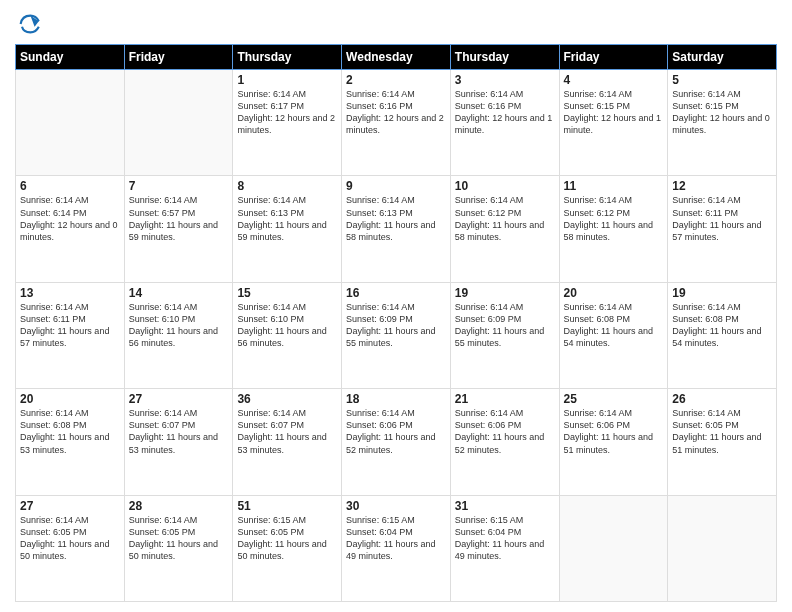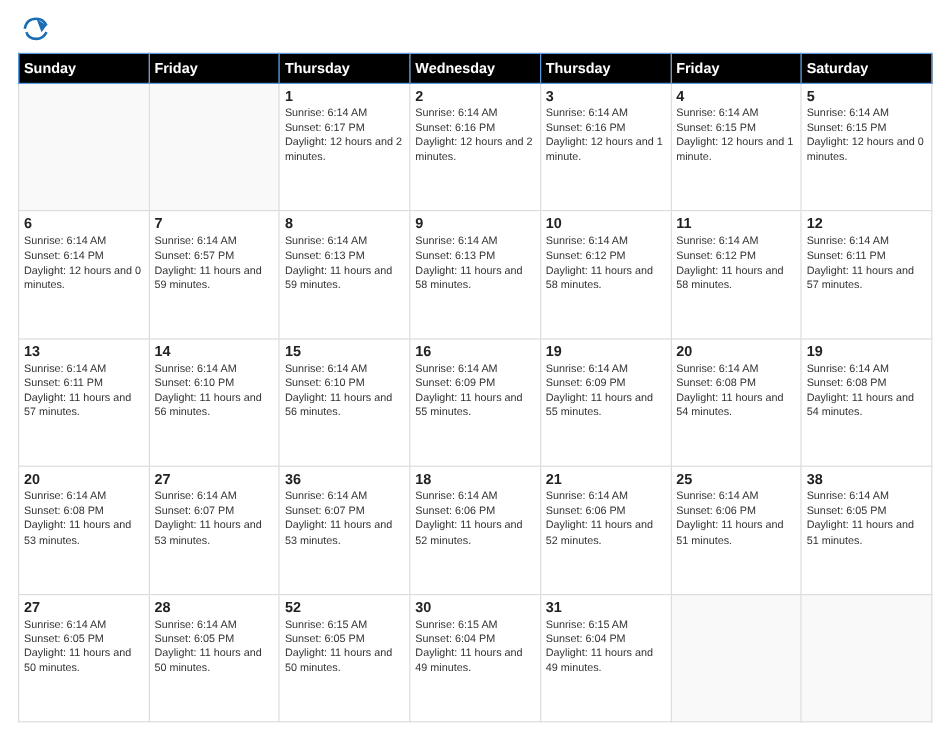--- a/index.html
+++ b/index.html
@@ -311,21 +311,21 @@
 and 52 minutes.</div>
           </td>
           <td>
             <span class="day-num">25</span>
             <div class="day-info">Sunrise: 6:14 AM
 Sunset: 6:06 PM
 Daylight: 11 hours
 and 51 minutes.</div>
           </td>
           <td>
-            <span class="day-num">38</span>
+            <span class="day-num">26</span>
             <div class="day-info">Sunrise: 6:14 AM
 Sunset: 6:05 PM
 Daylight: 11 hours
 and 51 minutes.</div>
           </td>
         </tr>
         <tr>
           <td>
             <span class="day-num">27</span>
             <div class="day-info">Sunrise: 6:14 AM
@@ -334,21 +334,21 @@
 and 50 minutes.</div>
           </td>
           <td>
             <span class="day-num">28</span>
             <div class="day-info">Sunrise: 6:14 AM
 Sunset: 6:05 PM
 Daylight: 11 hours
 and 50 minutes.</div>
           </td>
           <td>
-            <span class="day-num">52</span>
+            <span class="day-num">51</span>
             <div class="day-info">Sunrise: 6:15 AM
 Sunset: 6:05 PM
 Daylight: 11 hours
 and 50 minutes.</div>
           </td>
           <td>
             <span class="day-num">30</span>
             <div class="day-info">Sunrise: 6:15 AM
 Sunset: 6:04 PM
 Daylight: 11 hours

